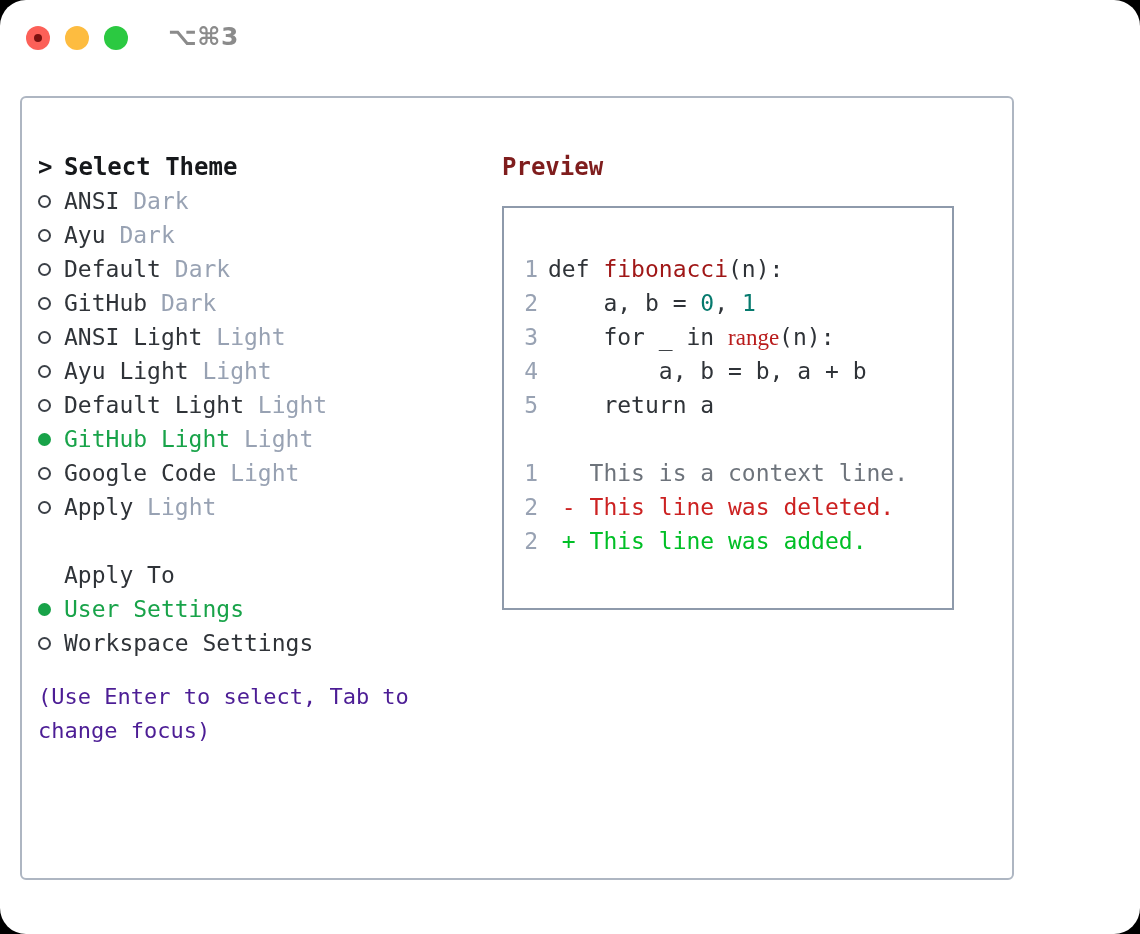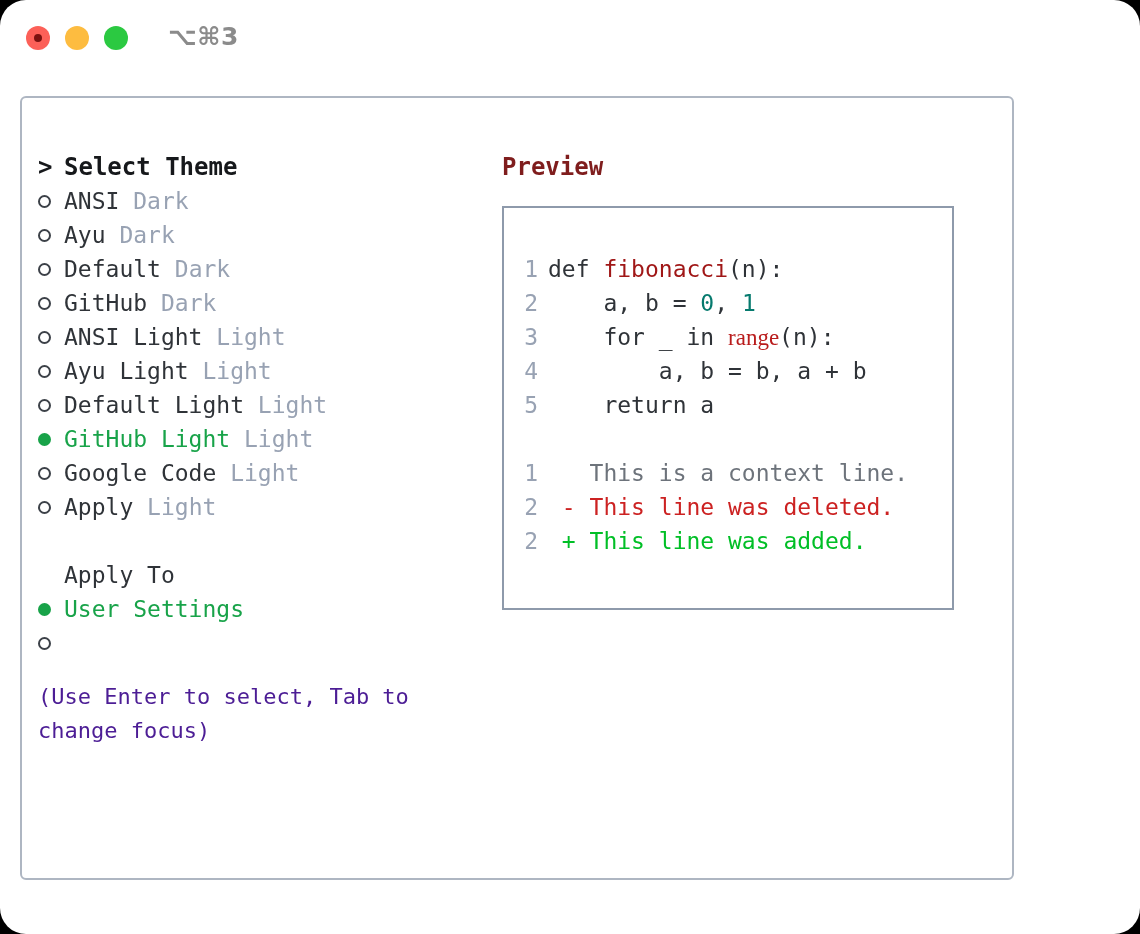--- a/index.html
+++ b/index.html
@@ -214,21 +214,21 @@
         </div>
 
       <div class="spacer"></div>
 
       <div class="row">
         <span class="marker"></span><span class="section-title">Apply To</span>
       </div>
 
       <div id="apply-list">
           <div class="row"><span class="marker"><span class="bullet on"></span></span><span class="label-main sel">User Settings</span></div>
-          <div class="row"><span class="marker"><span class="bullet off"></span></span></div>
+          <div class="row"><span class="marker"><span class="bullet off"></span></span><span class="label-main">Workspace Settings</span></div>
         </div>
 
       <div class="hint">(Use Enter to select, Tab to change focus)</div>
     </div>
 
     <div class="right-col">
       <div class="preview-title">Preview</div>
 
       <div class="preview-box">
         <div id="code-block">

